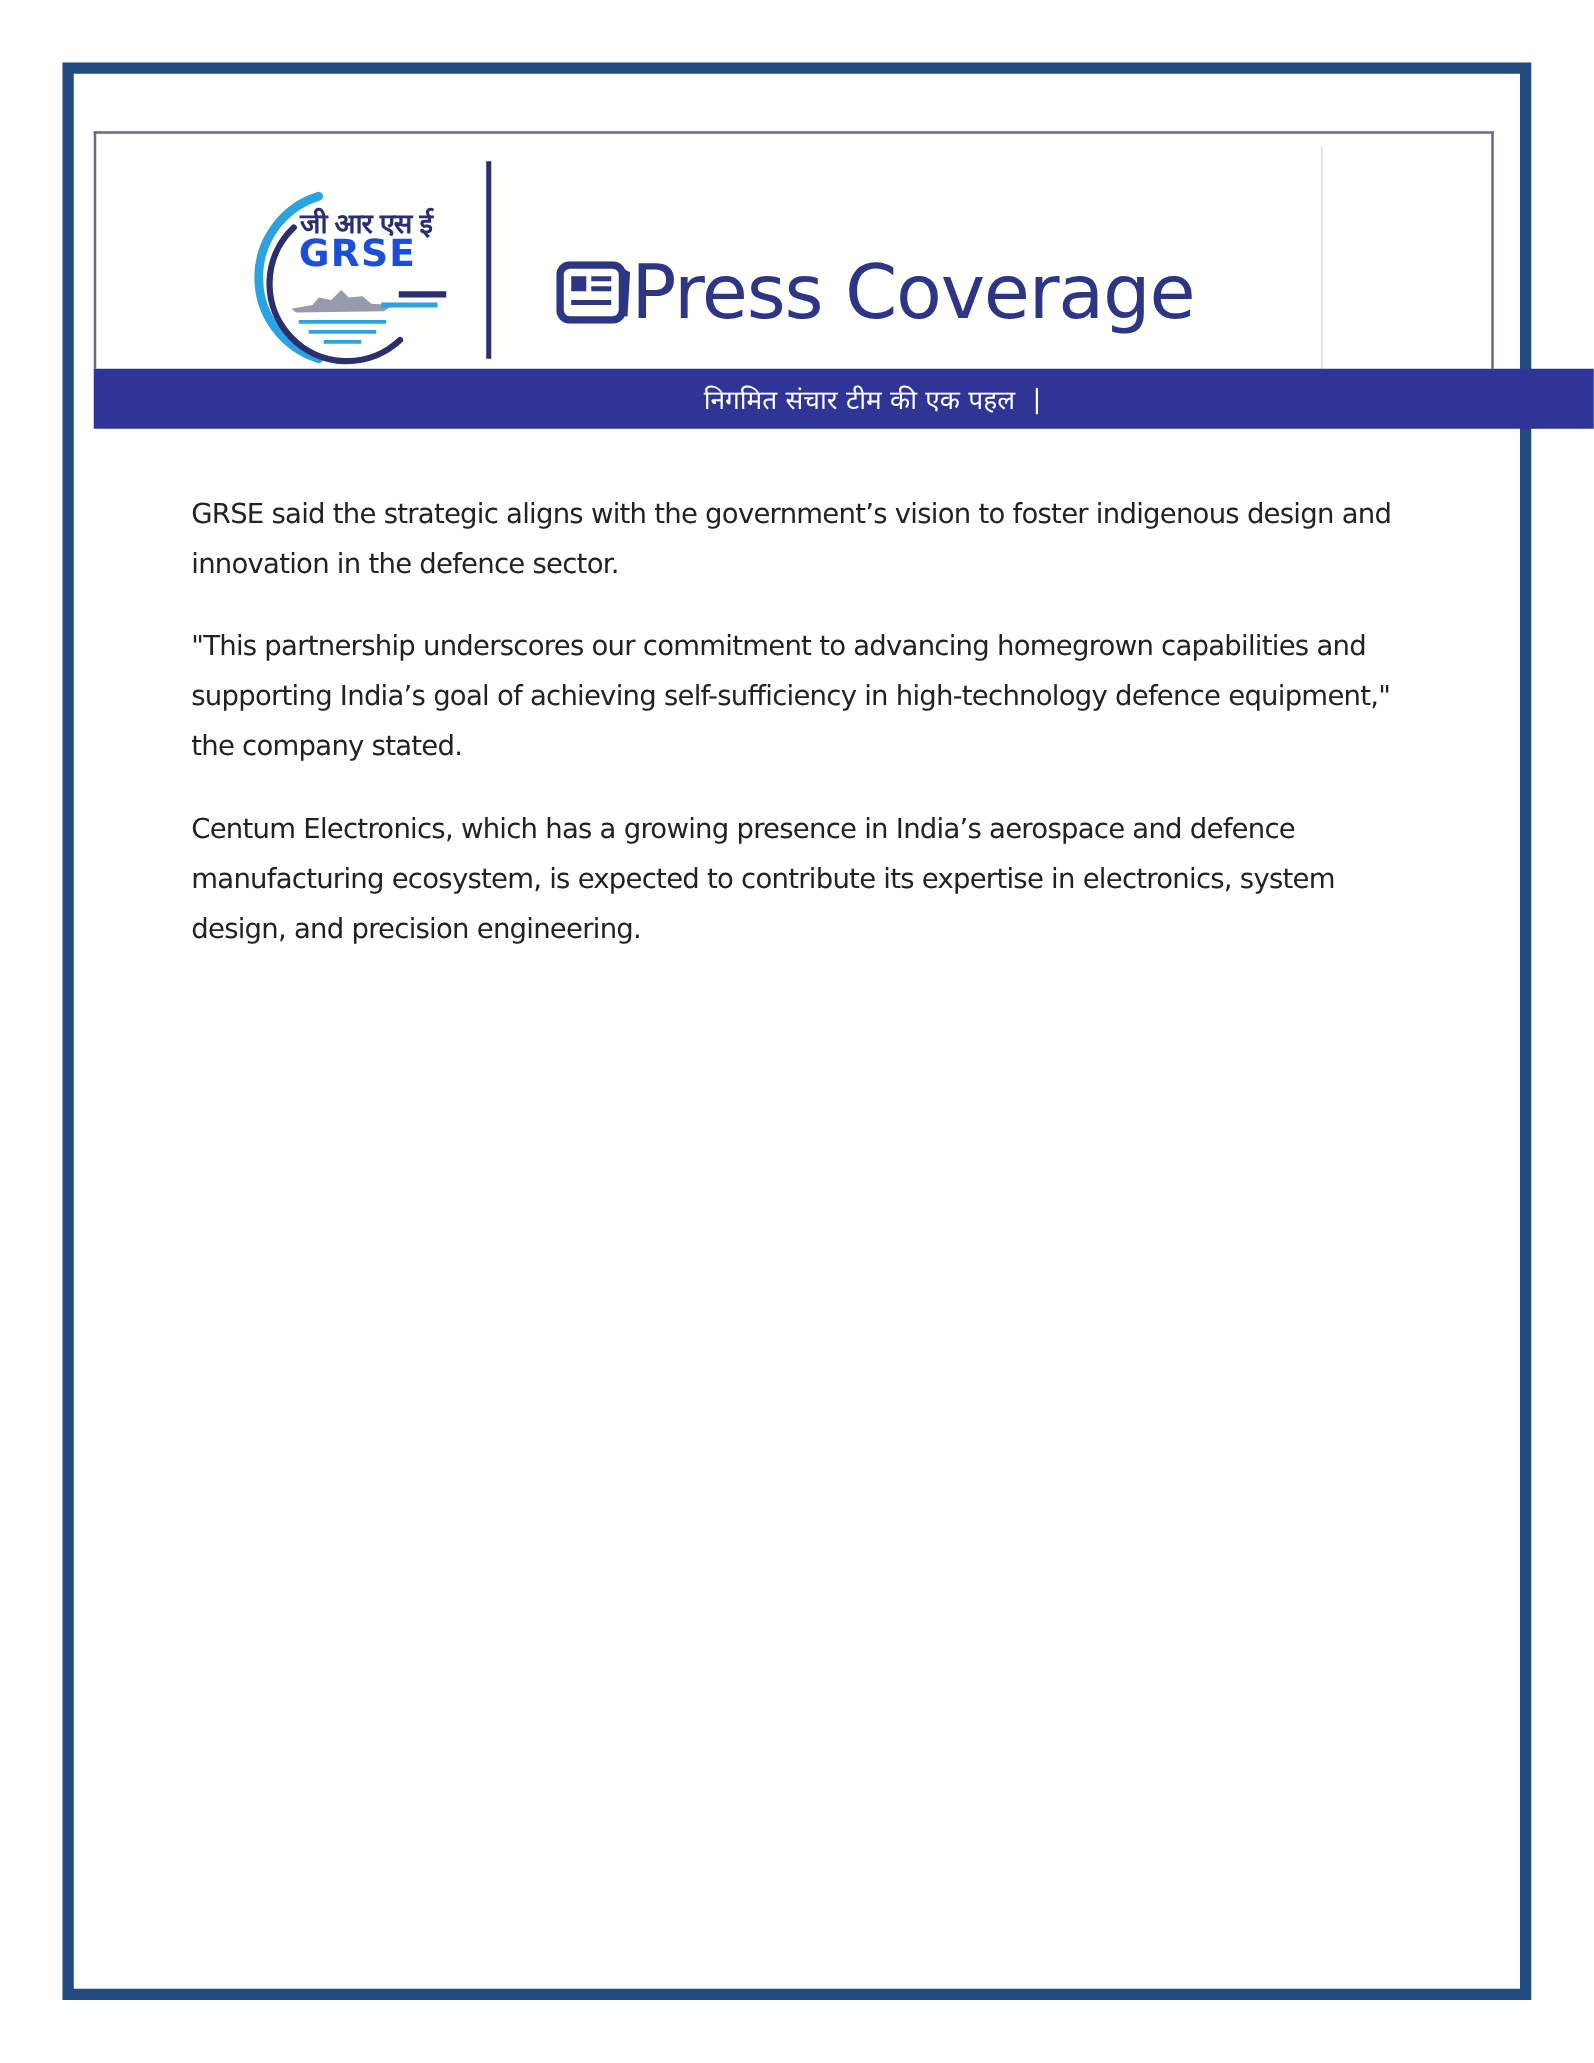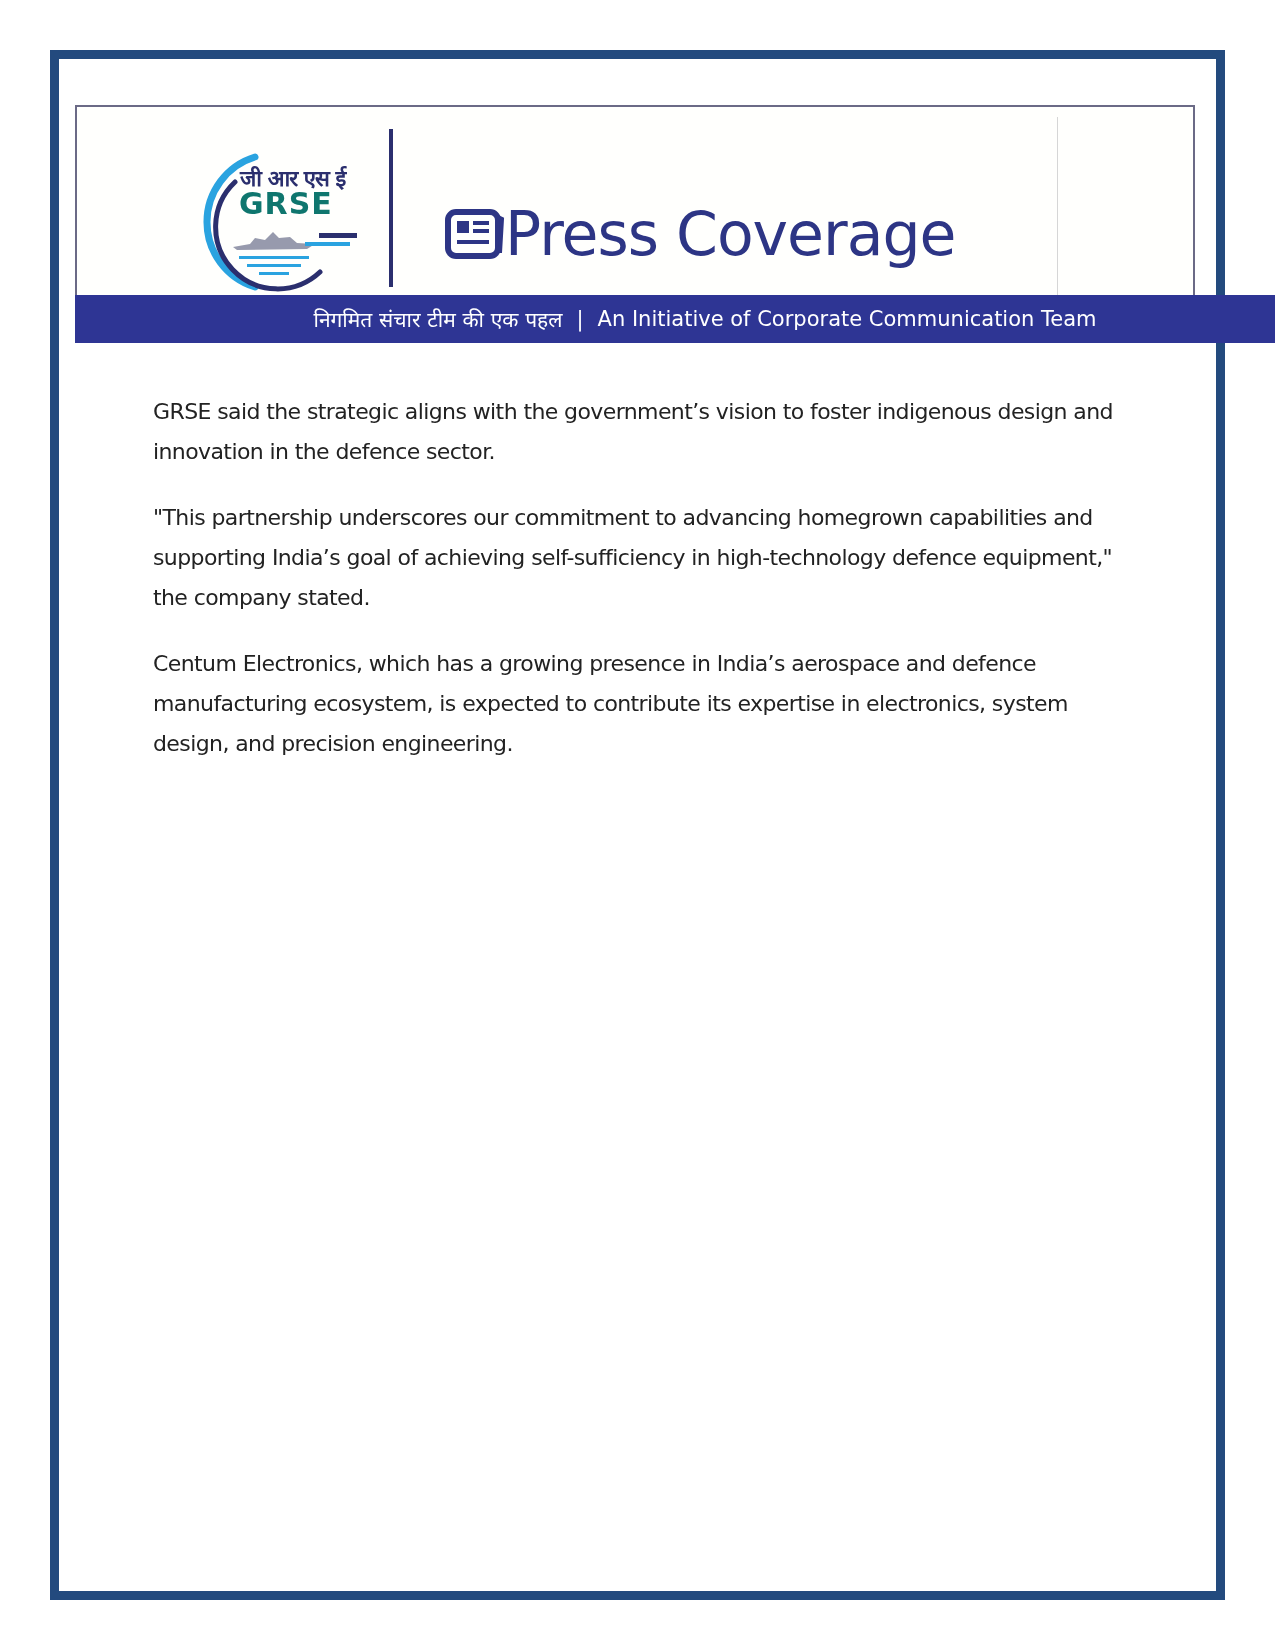--- a/index.html
+++ b/index.html
@@ -19,21 +19,21 @@
     position: absolute; left: 980px; top: 10px; width: 1px; height: 178px; background: #d6d6d6;
   }
 
   .logo { position: absolute; left: 118px; top: 45px; width: 170px; height: 140px; }
   .logo-hindi {
     position: absolute; left: 45px; top: 10px; font-family: "DejaVu Sans", sans-serif;
     font-size: 22px; font-weight: bold; color: #2b2f6e; letter-spacing: -1px; white-space: nowrap;
   }
   .logo-grse {
     position: absolute; left: 44px; top: 34px; font-family: "DejaVu Sans", sans-serif;
-    font-size: 30px; font-weight: bold; color: #0f766e; letter-spacing: 1px;
+    font-size: 30px; font-weight: bold; color: #1d4ed8; letter-spacing: 1px;
   }
 
   .header-vdivider {
     position: absolute; left: 312px; top: 22px; width: 4px; height: 158px; background: #2b2f6e;
   }
 
   .title-hindi {
     position: absolute; left: 368px; top: 18px; font-family: "DejaVu Serif", serif;
     font-size: 56px; font-weight: bold; color: #2d3585; white-space: nowrap; letter-spacing: 2px;
   }
@@ -93,20 +93,19 @@
       <rect x="28" y="20" width="16" height="4" fill="#2d3585"></rect>
       <rect x="12" y="31" width="32" height="4" fill="#2d3585"></rect>
     </svg>
     <span class="title-en">Press Coverage</span>
   </div>
 </div>
 
 <div class="banner">
   <span>निगमित संचार टीम की एक पहल</span>
   <span class="sep">|</span>
-  <span>An Initiative of Corporate Communication Team</span>
 </div>
 
 <div class="article">
   <p>GRSE said the strategic aligns with the government’s vision to foster indigenous design and innovation in the defence sector.</p>
   <p>"This partnership underscores our commitment to advancing homegrown capabilities and supporting India’s goal of achieving self-sufficiency in high-technology defence equipment," the company stated.</p>
   <p>Centum Electronics, which has a growing presence in India’s aerospace and defence manufacturing ecosystem, is expected to contribute its expertise in electronics, system design, and precision engineering.</p>
 </div>
 
 </body></html>

